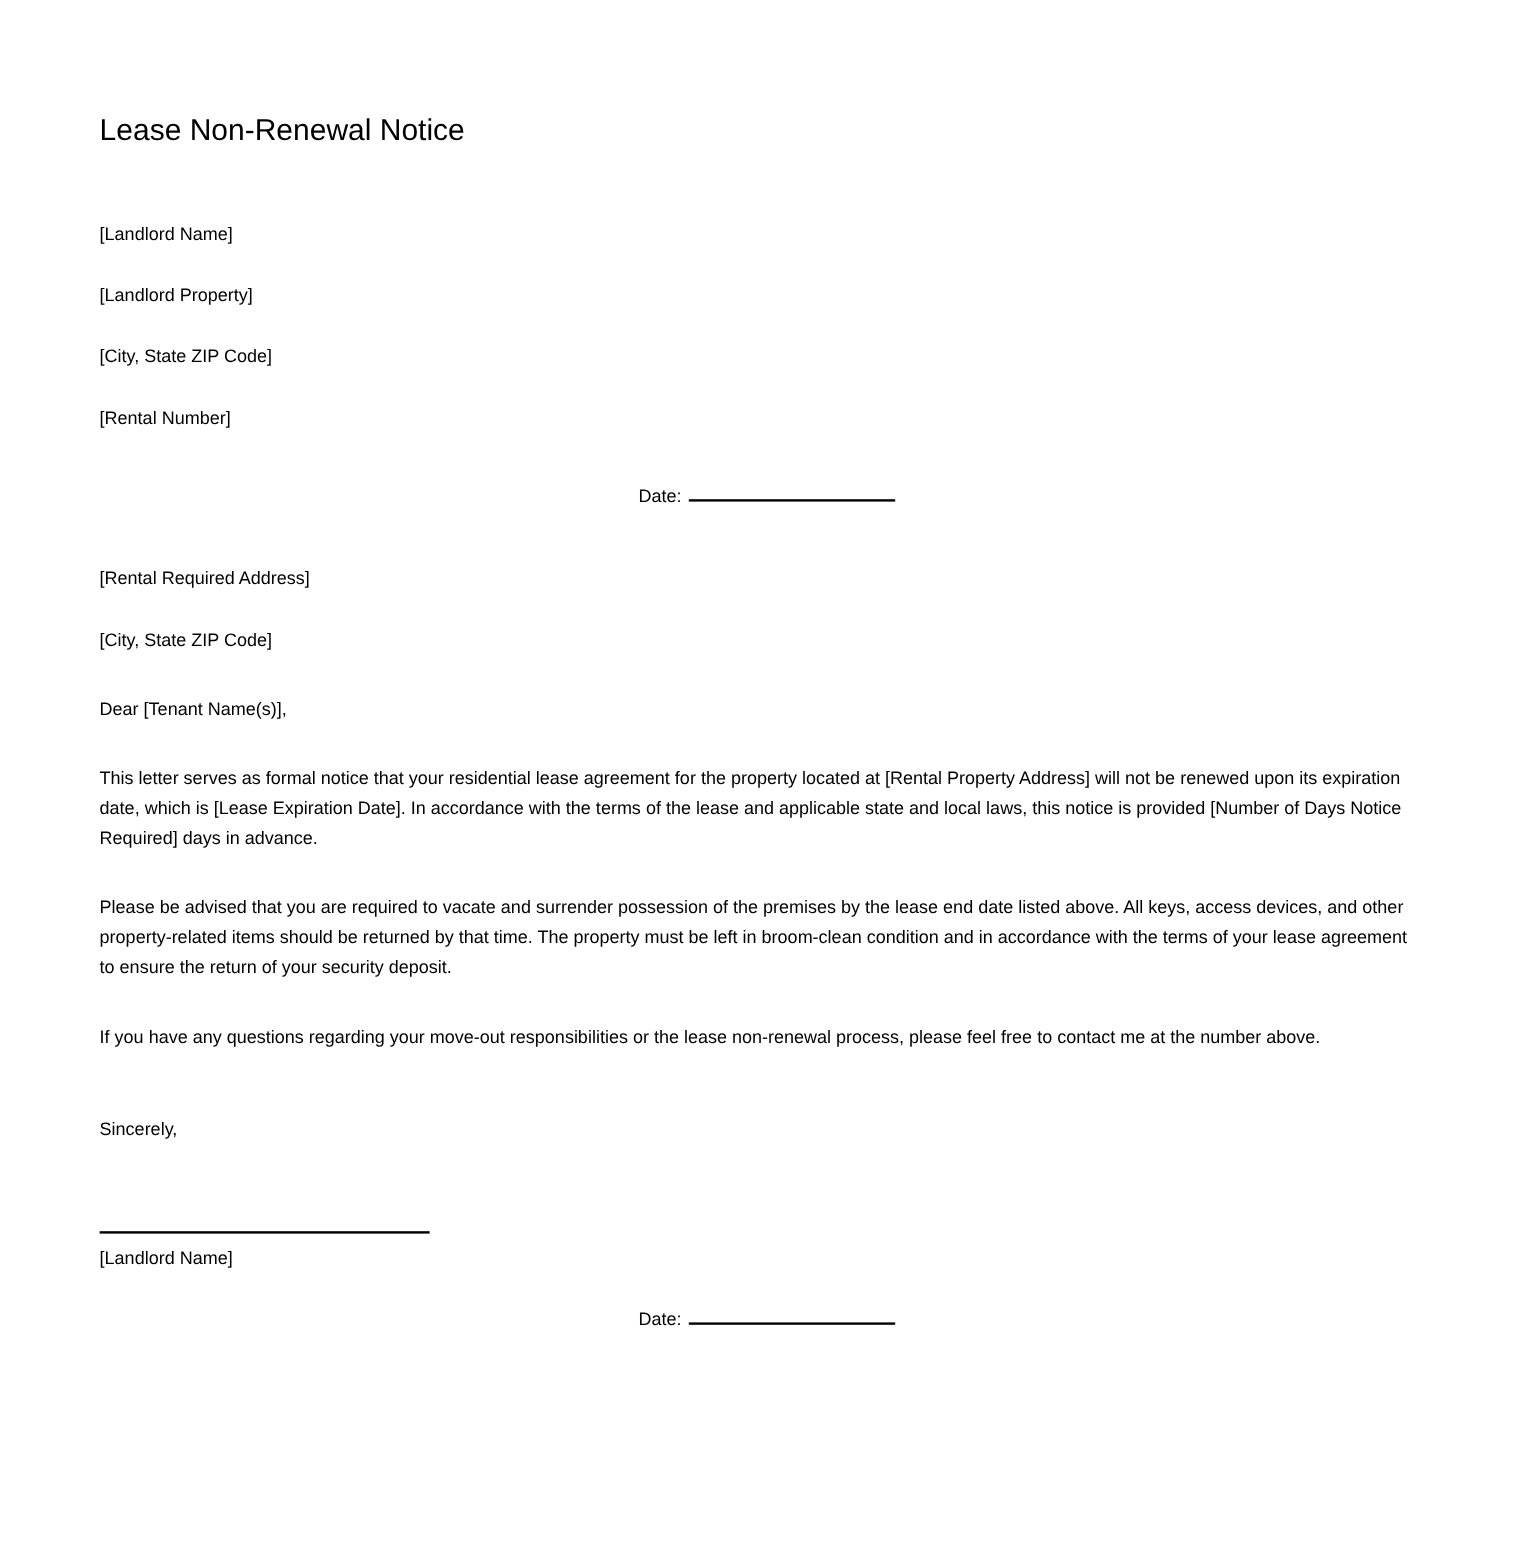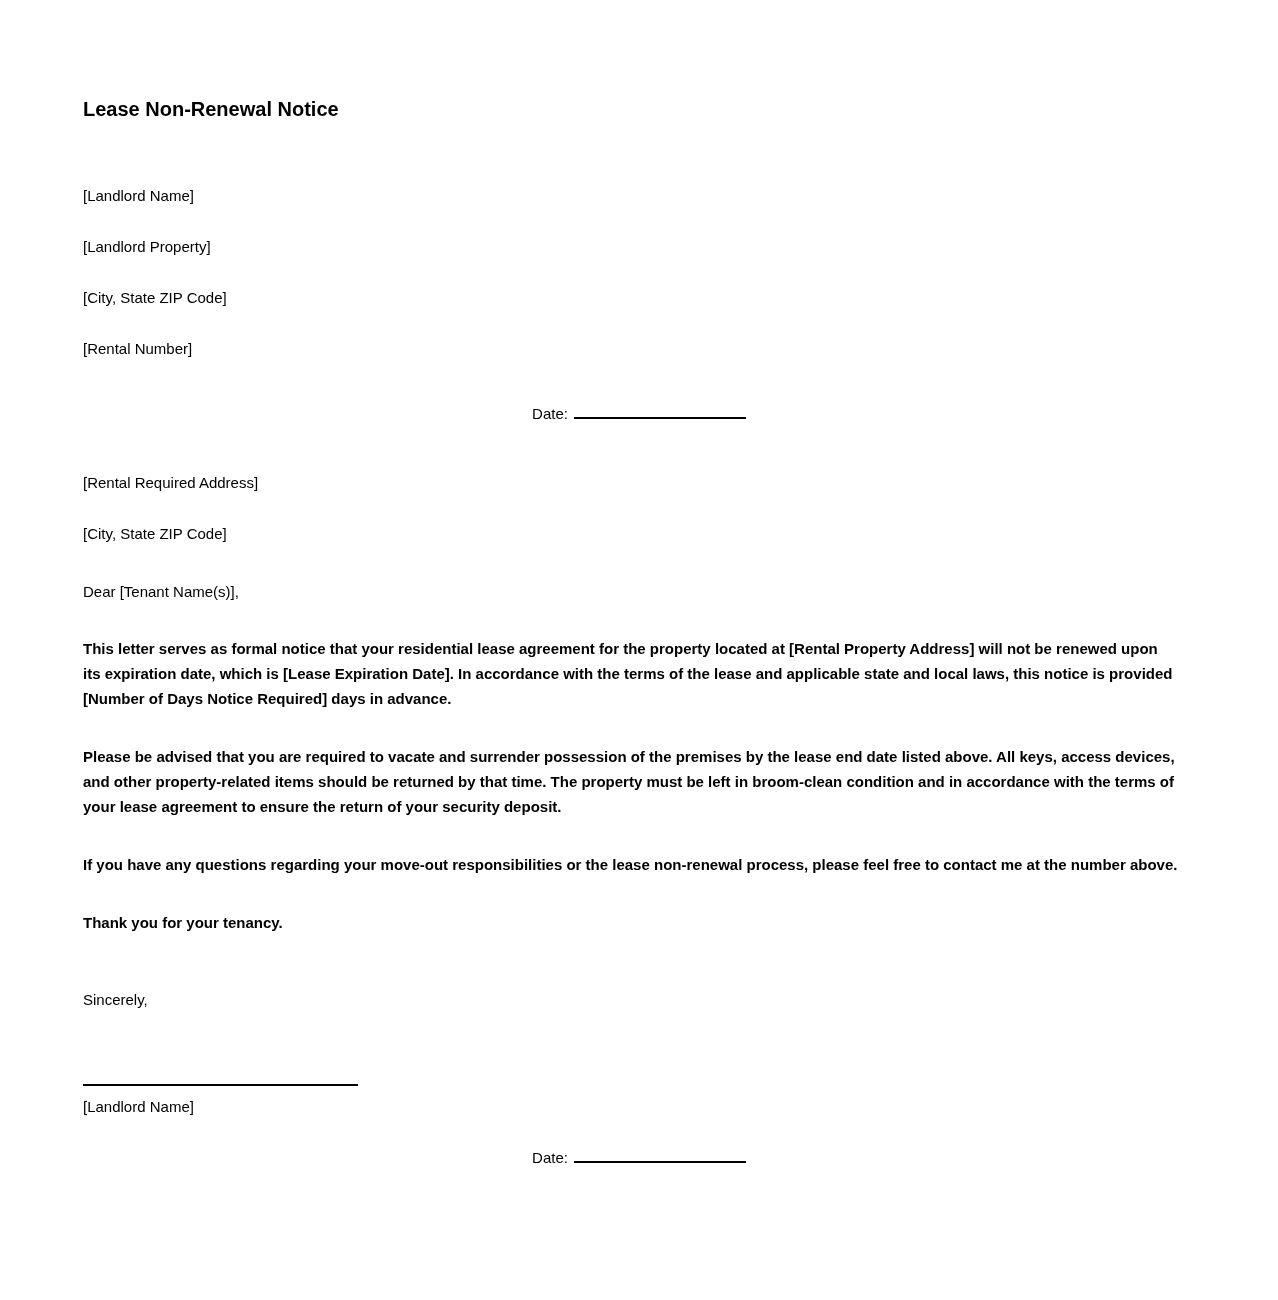--- a/index.html
+++ b/index.html
@@ -12,23 +12,23 @@
     min-height: 1300px;
     padding: 96px 83px 40px 83px;
     box-sizing: content-box;
     background: #ffffff;
     color: #000000;
     font-family: "Liberation Sans", "DejaVu Sans", sans-serif;
     font-size: 15px;
     line-height: 23px;
   }
   h1.doc-title {
-    font-size: 20px;
+    font-size: 25px;
     line-height: 26px;
-    font-weight: 700;
+    font-weight: 400;
     margin: 0 0 62px 0;
     color: #000000;
   }
   .addr-block p {
     margin: 0 0 28px 0;
   }
   .addr-block p:last-child {
     margin-bottom: 0;
   }
   .date-row {
@@ -43,21 +43,20 @@
     vertical-align: baseline;
     margin-left: 6px;
   }
   .fill-line.date-width { width: 172px; }
   .salutation {
     margin: 35px 0 0 0;
   }
   .body-para {
     line-height: 25px;
     margin: 33px 16px 0 0;
-    font-weight: bold;
   }
   .closing {
     margin: 53px 0 0 0;
   }
   .signature-line {
     width: 275px;
     border-bottom: 2px solid #000000;
     height: 0;
     margin: 73px 0 0 0;
   }
@@ -90,21 +89,20 @@
   </div>
 
   <p class="salutation">Dear [Tenant Name(s)],</p>
 
   <p class="body-para">This letter serves as formal notice that your residential lease agreement for the property located at [Rental Property Address] will not be renewed upon its expiration date, which is [Lease Expiration Date]. In accordance with the terms of the lease and applicable state and local laws, this notice is provided [Number of Days Notice Required] days in advance.</p>
 
   <p class="body-para">Please be advised that you are required to vacate and surrender possession of the premises by the lease end date listed above. All keys, access devices, and other property-related items should be returned by that time. The property must be left in broom-clean condition and in accordance with the terms of your lease agreement to ensure the return of your security deposit.</p>
 
   <p class="body-para">If you have any questions regarding your move-out responsibilities or the lease non-renewal process, please feel free to contact me at the number above.</p>
 
-  <p class="body-para">Thank you for your tenancy.</p>
 
   <p class="closing">Sincerely,</p>
 
   <div class="signature-line"></div>
 
   <p class="signature-name">[Landlord Name]</p>
 
   <p class="date-row bottom"><span>Date:</span><span class="fill-line date-width"></span></p>
 
 </div>

